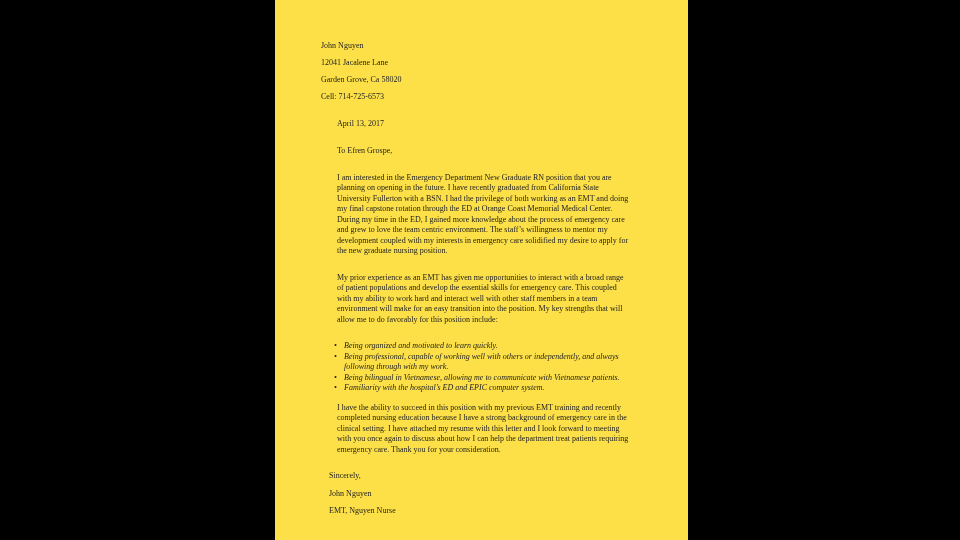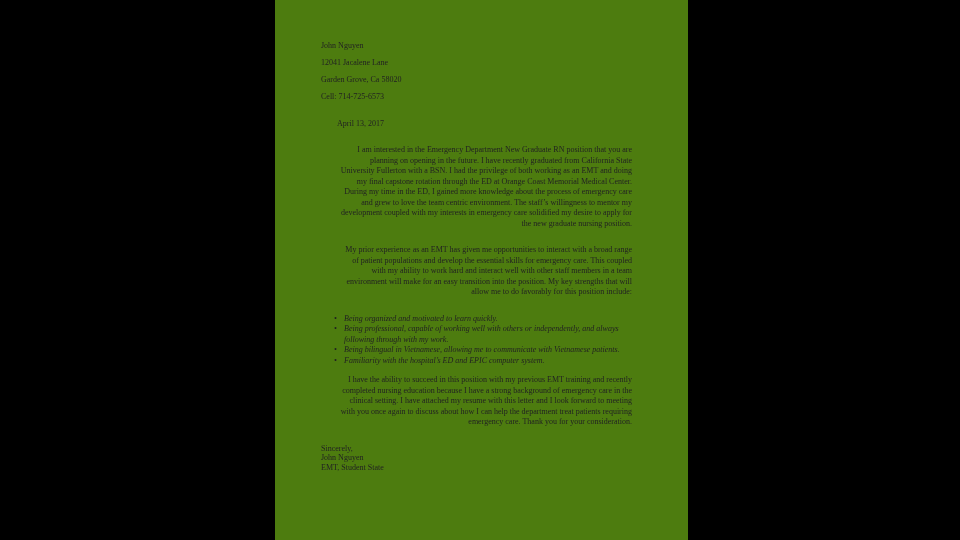--- a/index.html
+++ b/index.html
@@ -16,35 +16,35 @@
     width: 960px;
     height: 540px;
     background: #000000;
   }
   .page {
     position: absolute;
     left: 275px;
     top: 0;
     width: 413px;
     height: 540px;
-    background: #4d7c0f;
+    background: #fde047;
     box-sizing: border-box;
     padding: 41px 40px 0 46px;
     color: #222222;
     font-size: 8px;
     line-height: 10.5px;
   }
   .page p { margin: 16px; }
   .sender p {
     margin: 0 0 6.5px 0;
     white-space: nowrap;
   }
   .date-line   { margin-top: 16px !important; white-space: nowrap; }
   .salutation  { margin-top: 17px !important; white-space: nowrap; }
-  .para        { margin-top: 11px !important; text-align: right; }
+  .para        { margin-top: 11px !important; text-align: left; }
   .para2       { margin-top: 6px  !important; }
   .bullets {
     list-style: none;
     margin: 6px 0 0 0;
     padding: 0;
     font-style: italic;
   }
   .bullets li {
     position: relative;
     padding-left: 23px;
@@ -53,54 +53,55 @@
   .bullets li::before {
     content: "\2022";
     position: absolute;
     left: 13px;
     top: 0;
     font-size: 8px;
   }
   .closing { margin-top: 9px !important; }
   .signoff { margin-top: 7px; }
   .signoff p {
-    margin: 0;
+    margin: 8px;
     line-height: 9.5px;
     white-space: nowrap;
   }
 </style>
 </head>
 <body>
 
 <div class="stage">
   <div class="page">
 
     <div class="sender">
       <p>John Nguyen</p>
       <p>12041 Jacalene Lane</p>
       <p>Garden Grove, Ca 58020</p>
       <p>Cell: 714-725-6573</p>
     </div>
 
     <p class="date-line">April 13, 2017</p>
 
+    <p class="salutation">To Efren Grospe,</p>
 
     <p class="para">I am interested in the Emergency Department New Graduate RN position that you are planning on opening in the future. I have recently graduated from California State University Fullerton with a BSN. I had the privilege of both working as an EMT and doing my final capstone rotation through the ED at Orange Coast Memorial Medical Center. During my time in the ED, I gained more knowledge about the process of emergency care and grew to love the team centric environment. The staff’s willingness to mentor my development coupled with my interests in emergency care solidified my desire to apply for the new graduate nursing position.</p>
 
     <p class="para para2">My prior experience as an EMT has given me opportunities to interact with a broad range of patient populations and develop the essential skills for emergency care. This coupled with my ability to work hard and interact well with other staff members in a team environment will make for an easy transition into the position.  My key strengths that will allow me to do favorably for this position include:</p>
 
     <ul class="bullets">
       <li>Being organized and motivated to learn quickly.</li>
       <li>Being professional, capable of working well with others or independently, and always following through with my work.</li>
       <li>Being bilingual in Vietnamese, allowing me to communicate with Vietnamese patients.</li>
       <li>Familiarity with the hospital’s ED and EPIC computer system.</li>
     </ul>
 
     <p class="para closing">I have the ability to succeed in this position with my previous EMT training and recently completed nursing education because I have a strong background of emergency care in the clinical setting. I have attached my resume with this letter and I look forward to meeting with you once again to discuss about how I can help the department treat patients requiring emergency care. Thank you for your consideration.</p>
 
     <div class="signoff">
       <p>Sincerely,</p>
       <p>John Nguyen</p>
-      <p>EMT, Student State</p>
+      <p>EMT, Nguyen Nurse</p>
     </div>
 
   </div>
 </div>
 
 </body></html>

